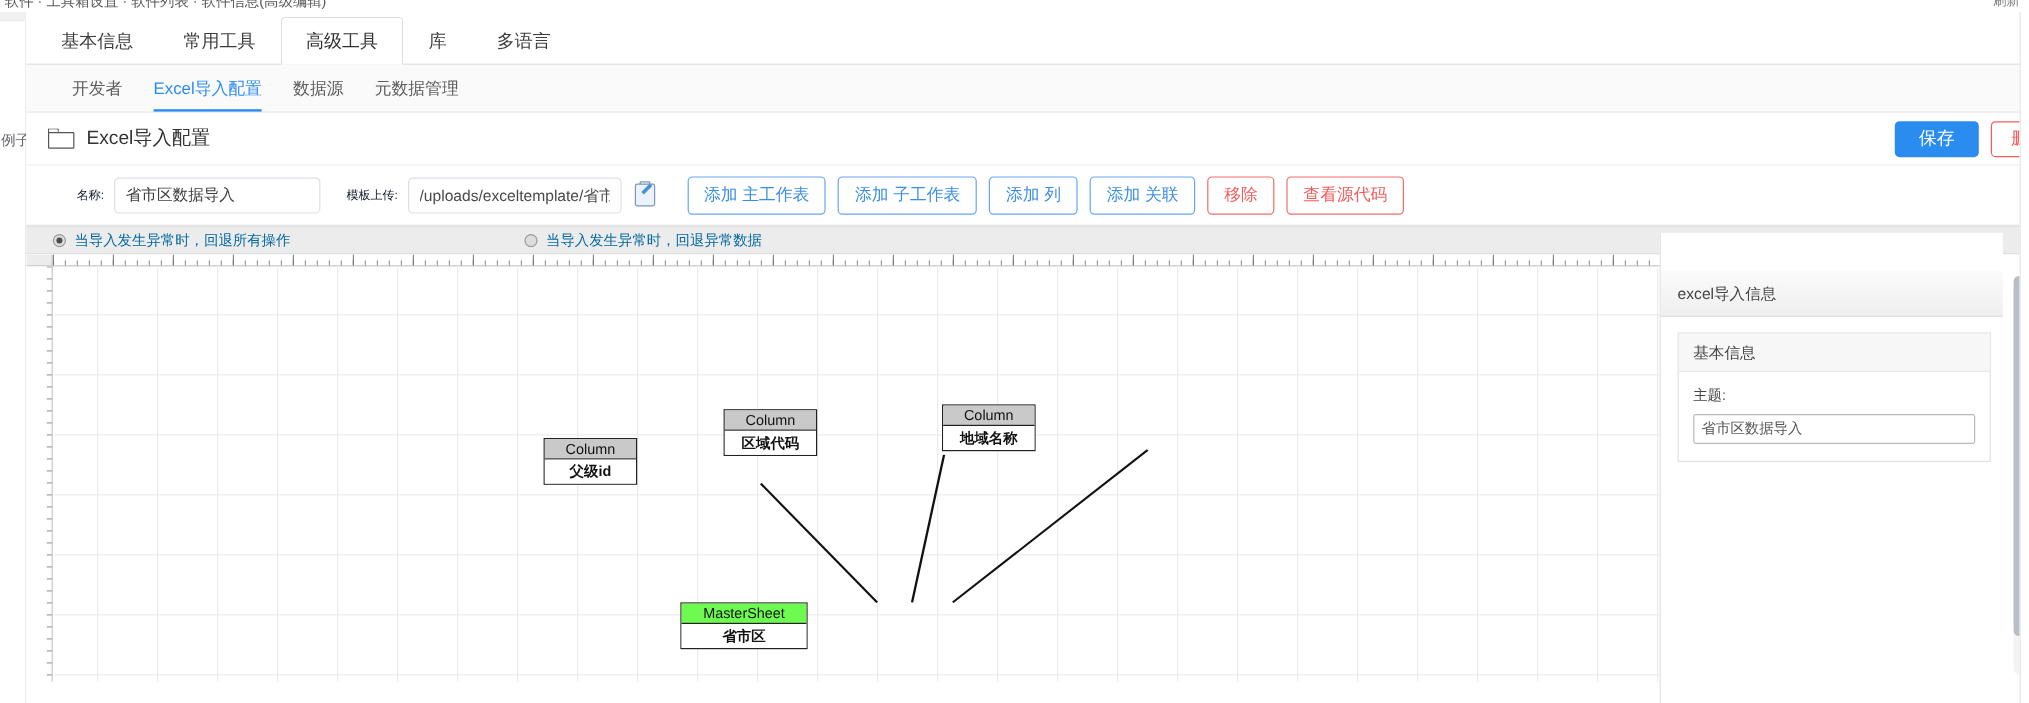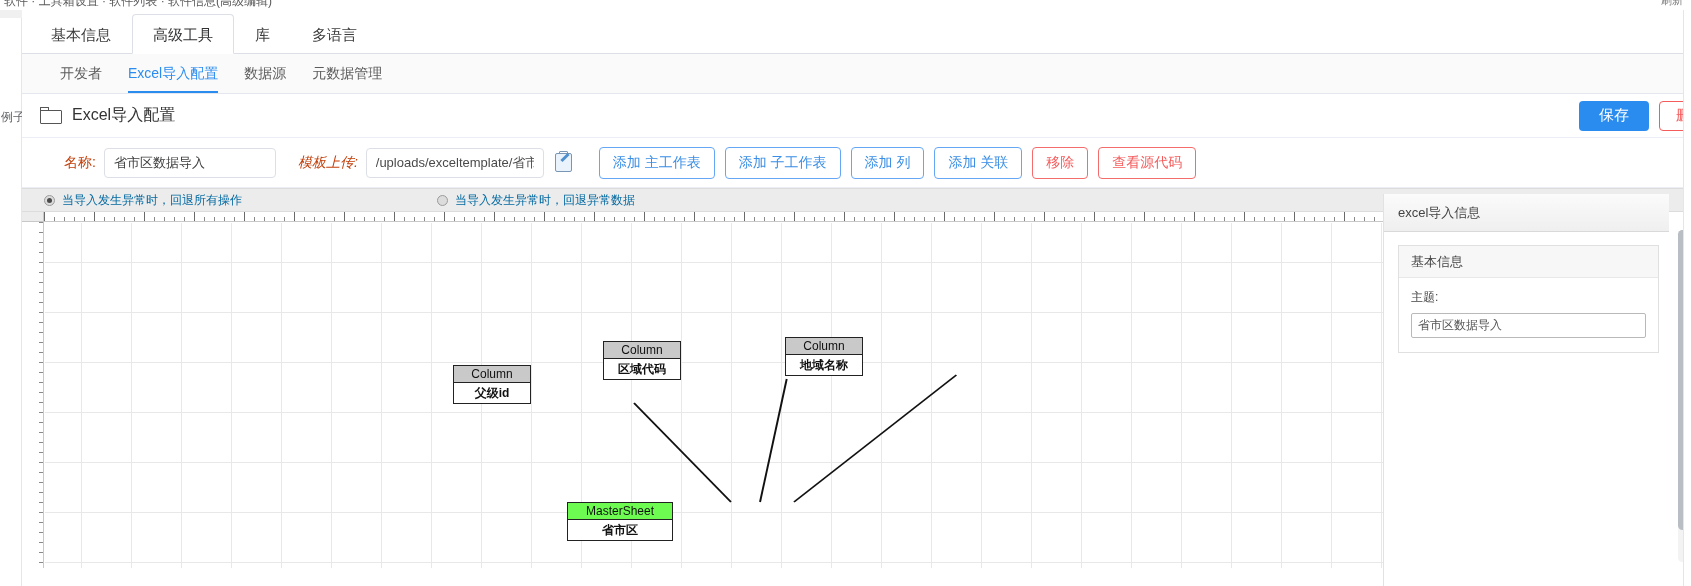--- a/index.html
+++ b/index.html
@@ -136,21 +136,21 @@
 
   
   .toolbar {
     height: 50px;
     background: #ffffff;
     display: flex; align-items: center;
     padding-left: 42px;
     gap: 0;
     border-bottom: 1px solid #ebeef5;
   }
-  .field-label { font-size: 14px; color: #c2410c; margin-right: 8px; white-space: nowrap; }
+  .field-label { font-size: 10px; color: #0f172a; margin-right: 8px; white-space: nowrap; }
   .txtinput {
     height: 30px; border: 1px solid #dcdfe6; border-radius: 4px;
     background: #fff; color: #3c3c3c; font-size: 13px;
     padding: 0 9px; font-family: inherit; outline: none;
   }
   .txtinput.name { width: 172px; }
   .txtinput.tmpl { width: 178px; color: #4a4a4a; }
   .upload-icon {
     width: 22px; height: 22px; margin-left: 9px; position: relative;
     cursor: pointer; flex: 0 0 auto;
@@ -292,20 +292,21 @@
     background: #ffffff;
     border-left: 1px solid #e2e2e2;
   }
   .rp-title {
     height: 38px; line-height: 38px;
     padding-left: 14px;
     font-size: 13px; color: #444;
     background: linear-gradient(to bottom, #fbfbfb, #efefef);
     border-bottom: 1px solid #d9d9d9;
     white-space: nowrap;
+    margin-top: 32px;
   }
   .rp-card {
     margin: 13px 10px 0 14px;
     border: 1px solid #e0e0e0;
     background: #fff;
   }
   .rp-card-head {
     height: 32px; line-height: 32px;
     padding-left: 12px;
     font-size: 13px; color: #444;
@@ -340,20 +341,21 @@
 
   <div class="left-sliver">
     <div class="sliver-top"></div>
     <div class="sliver-label">例子</div>
   </div>
 
   <div class="main">
 
     <div class="tabbar">
       <div class="tab">基本信息</div>
+      <div class="tab">常用工具</div>
       <div class="tab active">高级工具</div>
       <div class="tab">库</div>
       <div class="tab">多语言</div>
     </div>
 
     <div class="subtabbar">
       <div class="subtab">开发者</div>
       <div class="subtab active">Excel导入配置</div>
       <div class="subtab">数据源</div>
       <div class="subtab">元数据管理</div>
@@ -367,21 +369,21 @@
       <div class="pagetitle">Excel导入配置</div>
       <div class="head-actions">
         <button class="btn-primary">保存</button>
         <button class="btn-danger-outline-cut">删除</button>
       </div>
     </div>
 
     <div class="toolbar">
       <span class="field-label">名称:</span>
       <input class="txtinput name" type="text" value="省市区数据导入" style="">
-      <span class="field-label" style="margin-left:22px;font-style:italic;">模板上传:</span>
+      <span class="field-label" style="margin-left:22px;">模板上传:</span>
       <input class="txtinput tmpl" type="text" value="/uploads/exceltemplate/省市区三级" style="">
       <span class="upload-icon">
         <span class="ui-top"></span>
         <span class="ui-clip"></span>
         <span class="ui-pen"></span>
       </span>
       <span class="tb-btns">
         <button class="btn-outline">添加 主工作表</button>
         <button class="btn-outline">添加 子工作表</button>
         <button class="btn-outline">添加 列</button>

